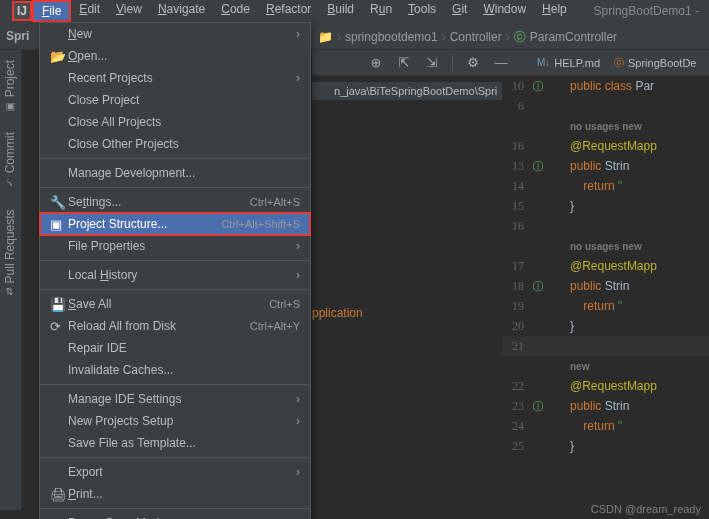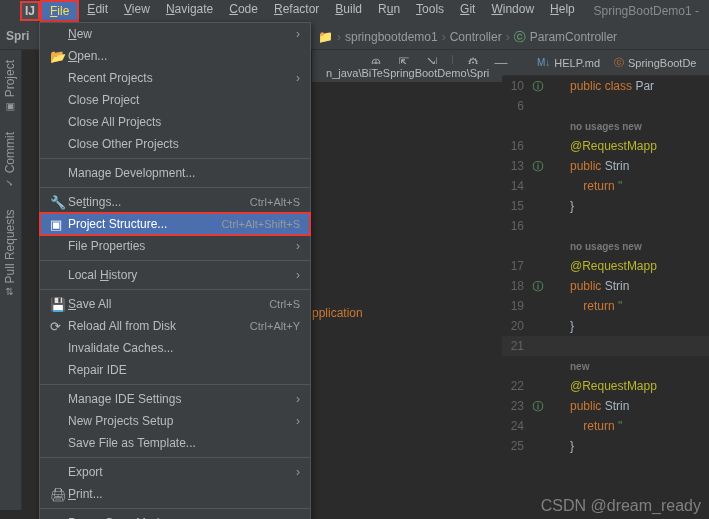--- a/index.html
+++ b/index.html
@@ -1,20 +1,20 @@
 <!DOCTYPE html>
 <html><head>
   <meta charset="utf-8">
   <style>
     * { margin: 0; padding: 0; box-sizing: border-box; font-family: -apple-system, "Segoe UI", sans-serif; }
     body { width: 709px; height: 519px; background: #2b2b2b; color: #bbbbbb; font-size: 12px; overflow: hidden; position: relative; }
-    .menubar { height: 22px; background: #3c3f41; display: flex; align-items: center; gap: 0; padding-left: 20px; }
+    .menubar { height: 22px; background: #3c3f41; display: flex; align-items: center; gap: 0; padding-left: 12px; }
     .menubar-icon { width: 20px; height: 20px; background: #4a4d4f; display: flex; align-items: center; justify-content: center; font-weight: bold; color: #cacaca; border: 2px solid #e53935; }
     .menubar-item { padding: 2px 8px; color: #bbbbbb; cursor: pointer; }
-    .menubar-item.active { background: #4b6eaf; color: #fde047; border: 2px solid #e53935; }
+    .menubar-item.active { background: #4b6eaf; color: #ffffff; border: 2px solid #e53935; }
     .menubar-item u { text-decoration: underline; }
     .menubar-title { margin-left: auto; padding-right: 10px; color: #8a8a8a; }
     .toolbar { height: 28px; background: #3c3f41; display: flex; align-items: center; border-bottom: 1px solid #323232; }
     .toolbar-left { width: 40px; padding-left: 6px; color: #aaaaaa; font-weight: bold; }
     .breadcrumb { flex: 1; display: flex; align-items: center; gap: 4px; color: #9a9a9a; padding-left: 6px; }
     .bc-sep { color: #666; }
     .bc-green { color: #6aab73; }
     .side-tabs { position: absolute; left: 0; top: 50px; width: 22px; height: 460px; background: #3c3f41; border-right: 1px solid #323232; }
     .side-tab { writing-mode: vertical-rl; transform: rotate(180deg); padding: 10px 3px; color: #9a9a9a; display: flex; align-items: center; gap: 4px; cursor: pointer; }
     .side-tab-icon { transform: rotate(90deg); font-size: 10px; }
@@ -29,34 +29,34 @@
     .menu-sep { height: 1px; background: #555; margin: 3px 0; }
     .editor-area { position: absolute; left: 312px; top: 50px; right: 0; bottom: 0; background: #2b2b2b; }
     .ed-toolbar { height: 26px; background: #3c3f41; border-bottom: 1px solid #323232; display: flex; align-items: center; padding-left: 56px; gap: 12px; }
     .ed-ico { width: 16px; height: 16px; display: inline-flex; align-items: center; justify-content: center; color: #aaa; cursor: pointer; font-size: 13px; }
     .ed-sep { width: 1px; height: 16px; background: #555; }
     .ed-tabs { display: flex; align-items: center; gap: 2px; margin-left: 10px; }
     .ed-tab { padding: 3px 6px; display: flex; align-items: center; gap: 4px; cursor: pointer; font-size: 11px; }
     .ed-tab-icon { font-size: 10px; }
     .ed-tab-blue { color: #6897bb; }
     .ed-tab-orange { color: #cc7832; }
-    .path-fragment { position: absolute; left: 312px; top: 64px; background: #3c3f41; color: #bbb; padding: 3px 14px; font-size: 11px; }
+    .path-fragment { position: absolute; left: 312px; top: 82px; background: #3c3f41; color: #bbb; padding: 3px 22px; font-size: 11px; }
     .code-area { position: absolute; left: 502px; top: 76px; right: 0; bottom: 0; background: #2b2b2b; font-family: Consolas, monospace; font-size: 12px; }
     .code-line { display: flex; height: 20px; align-items: center; }
-    .gutter { width: 28px; text-align: right; color: #606366; padding-right: 6px; }
+    .gutter { width: 28px; text-align: right; color: #606366; padding-right: 6px; font-family: Liberation Serif, serif; }
     .gutter-icon { width: 16px; display: inline-flex; align-items: center; justify-content: center; }
     .gc-green { color: #6aab73; font-size: 11px; }
     .code { white-space: pre; }
     .kw { color: #cc7832; }
     .cls { color: #a9b7c6; }
     .ann { color: #bbb529; }
     .str { color: #6a8759; }
     .hint { color: #787878; font-size: 10px; font-weight: bold; }
     .app-text { position: absolute; left: 312px; top: 306px; color: #cc7832; font-size: 12px; }
-    .watermark { position: absolute; right: 8px; bottom: 4px; color: #808080; font-size: 16px; z-index: 200; }
+    .watermark { position: absolute; right: 8px; bottom: 4px; color: #808080; font-size: 11px; z-index: 200; }
   </style>
 </head>
 <body>
 
 <div class="menubar">
   <div class="menubar-icon">IJ</div>
   <div id="menubar-items" style="display: flex;">
       <div class="menubar-item active"><u>F</u>ile</div>
       <div class="menubar-item"><u>E</u>dit</div>
       <div class="menubar-item"><u>V</u>iew</div>
@@ -163,25 +163,25 @@
       <span class="menu-label"><u>S</u>ave All</span>
       <span class="menu-shortcut">Ctrl+S</span>
     </div>
     <div class="menu-item">
       <span class="menu-icon">⟳</span>
       <span class="menu-label">Reload All from Disk</span>
       <span class="menu-shortcut">Ctrl+Alt+Y</span>
     </div>
     <div class="menu-item">
       <span class="menu-icon"></span>
+      <span class="menu-label">Repair IDE</span>
+    </div>
+    <div class="menu-item">
+      <span class="menu-icon"></span>
       <span class="menu-label">Invalidate Caches...</span>
-    </div>
-    <div class="menu-item">
-      <span class="menu-icon"></span>
-      <span class="menu-label">Repair IDE</span>
     </div>
     <div class="menu-sep"></div>
     <div class="menu-item">
       <span class="menu-icon"></span>
       <span class="menu-label">Manage IDE Settings</span>
       <span class="menu-arrow">›</span>
     </div>
     <div class="menu-item">
       <span class="menu-icon"></span>
       <span class="menu-label">New Projects Setup</span>

